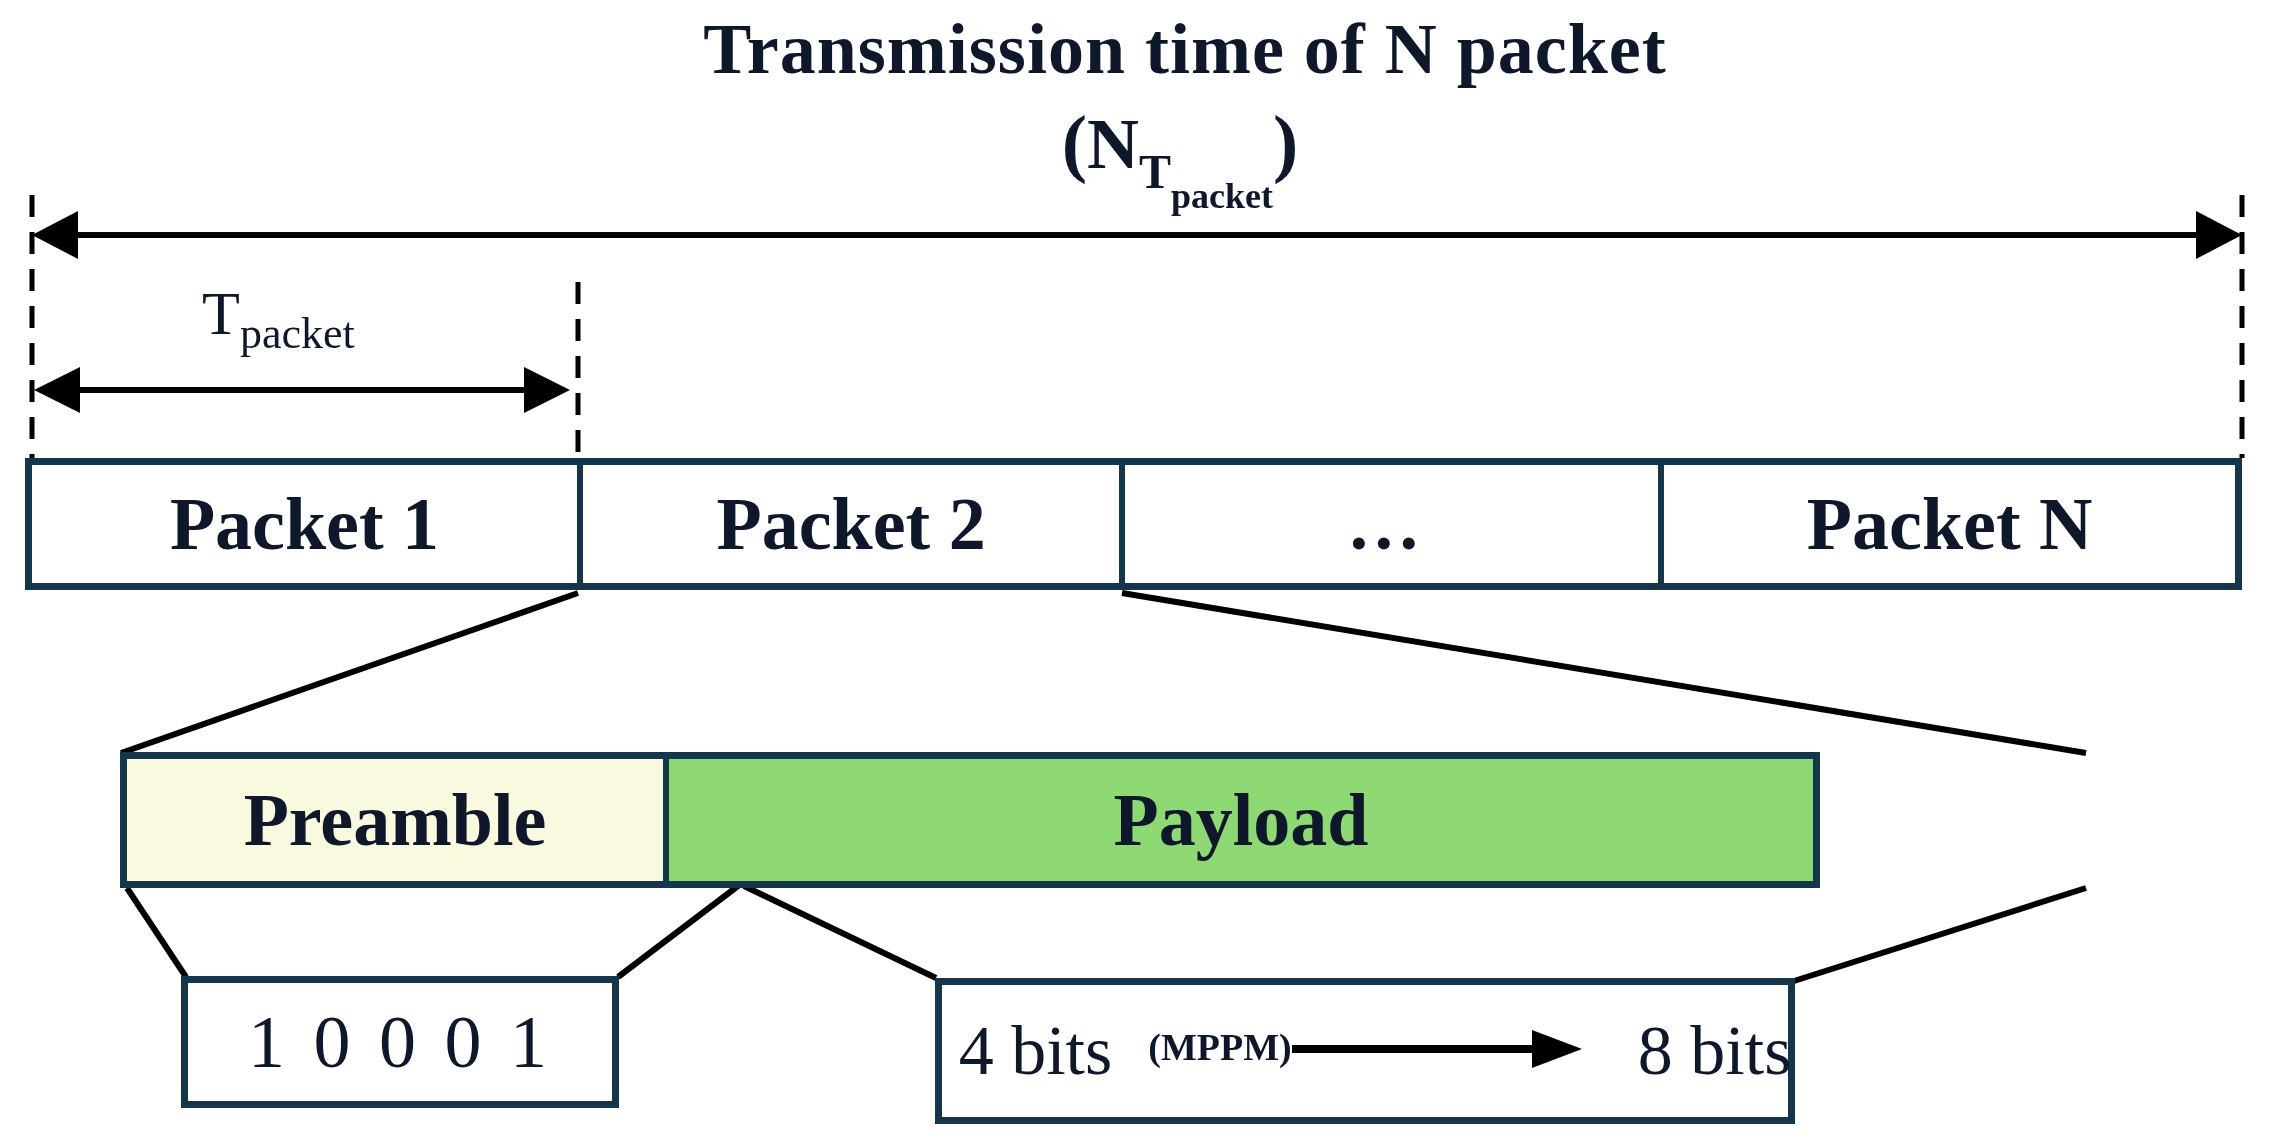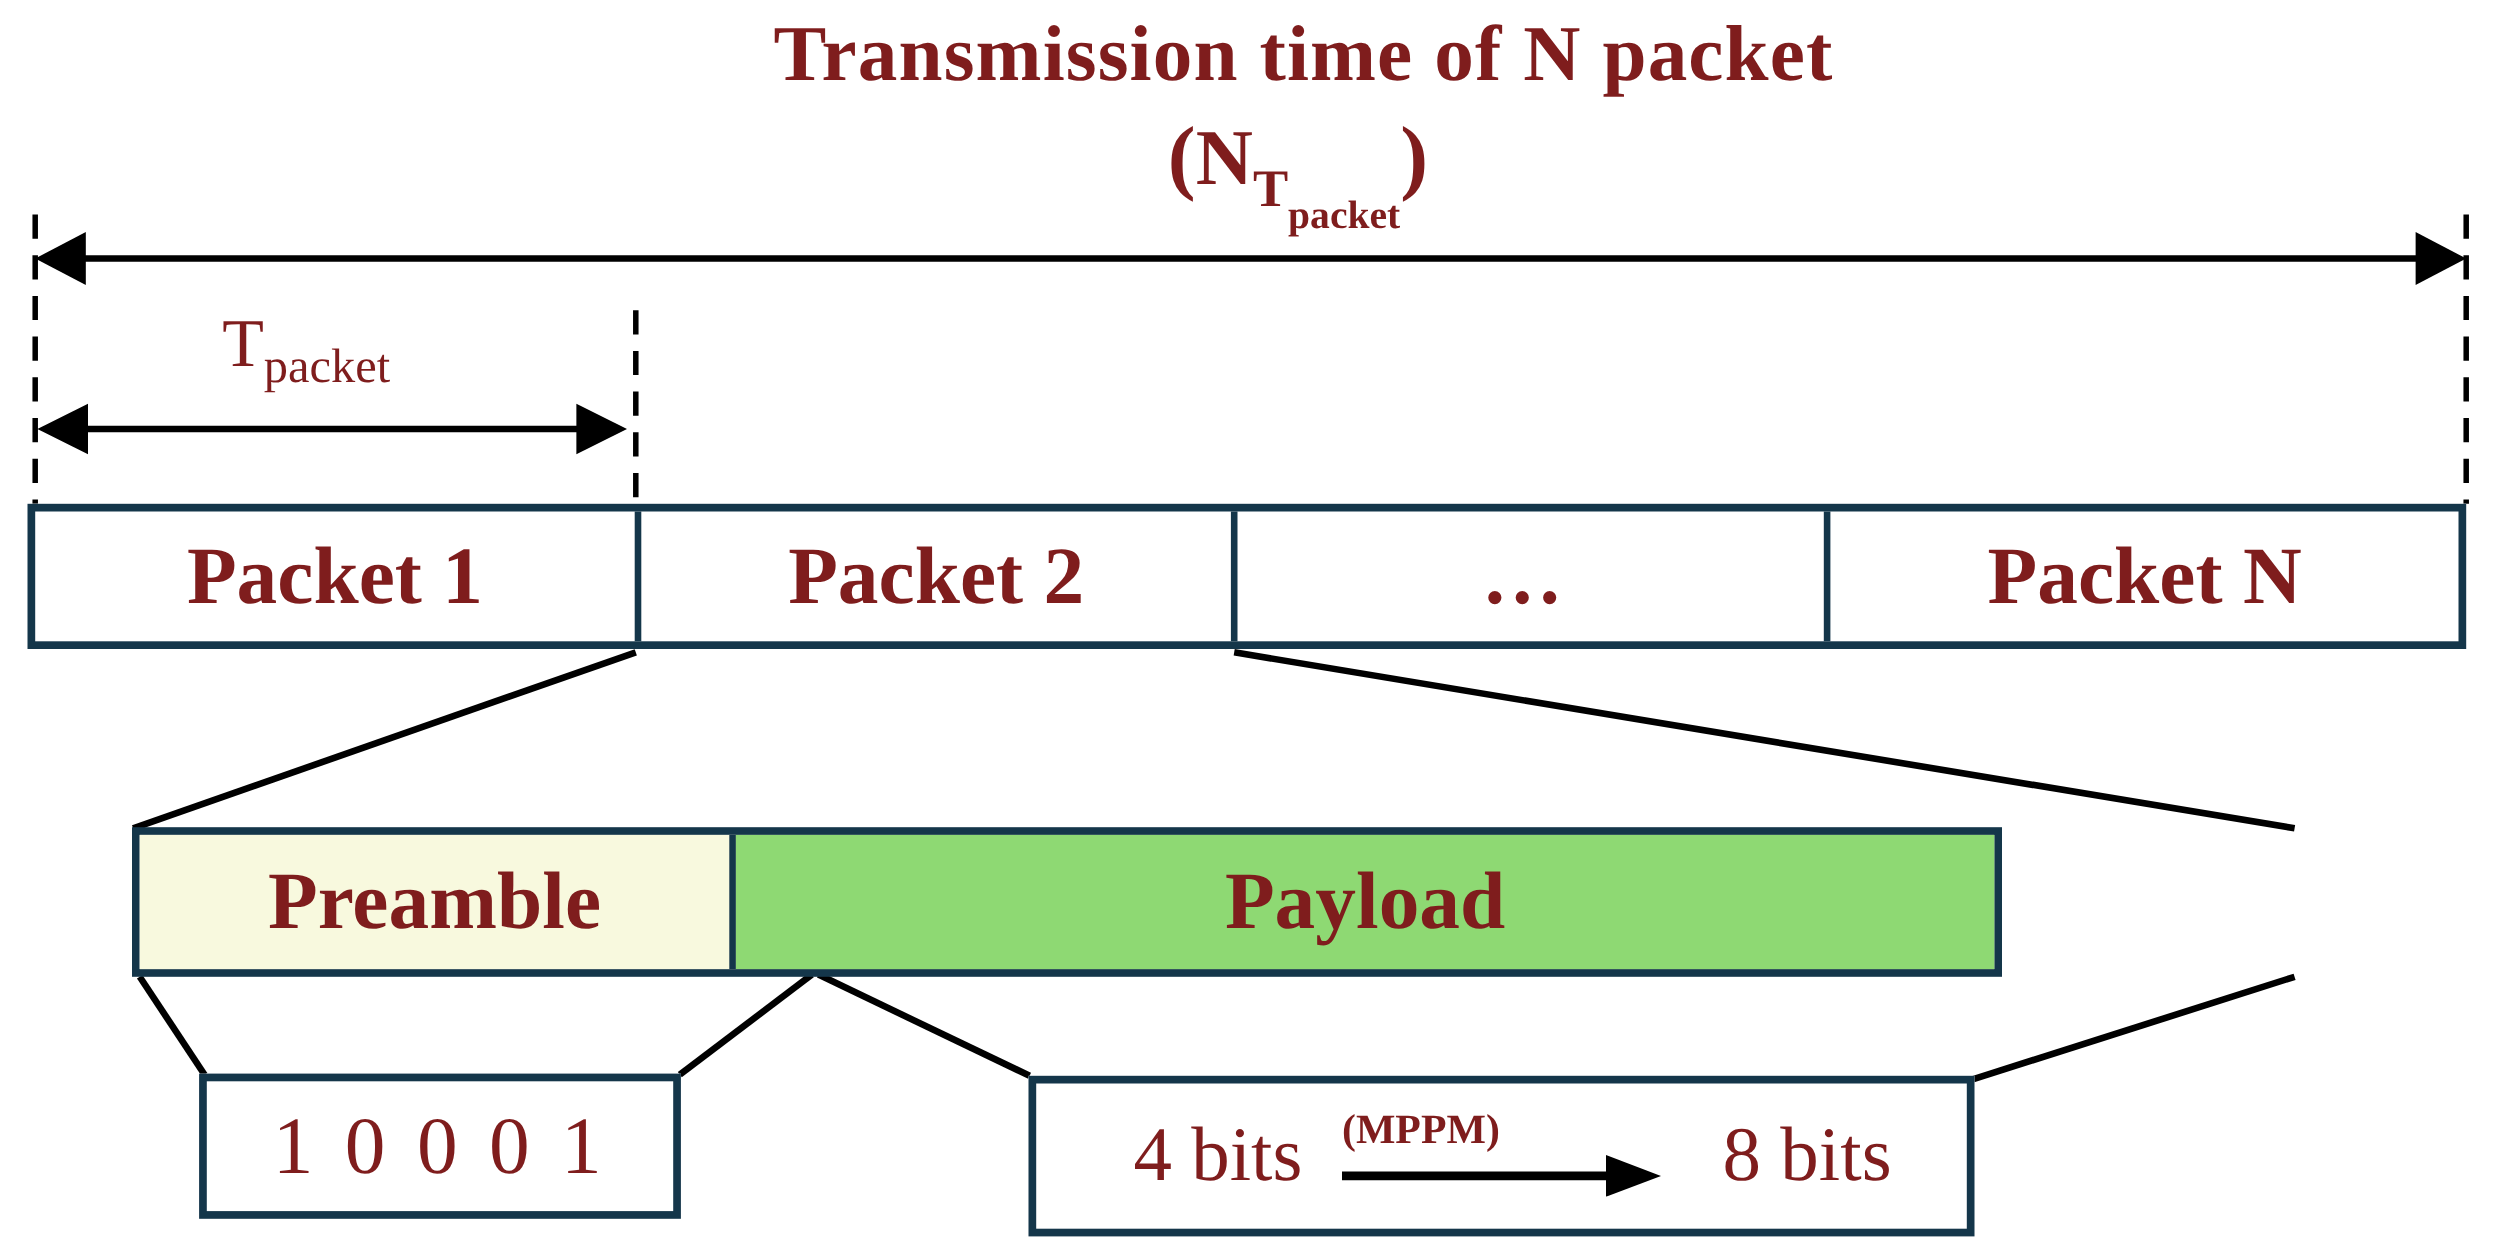--- a/index.html
+++ b/index.html
@@ -1,19 +1,19 @@
 <!DOCTYPE html>
 <html><head>
 <meta charset="utf-8">
 <style>
   html,body{margin:0;padding:0;background:#ffffff;}
   *{box-sizing:border-box;}
   .canvas{
     position:relative;width:2270px;height:1142px;background:#ffffff;overflow:hidden;
-    font-family:"Liberation Serif","DejaVu Serif",serif;color:#7f1d1d;
+    font-family:"Liberation Serif","DejaVu Serif",serif;color:#0f172a;
   }
   
   .title1{
     position:absolute;left:50px;top:8px;width:2270px;text-align:center;
     font-size:72px;font-weight:bold;letter-spacing:1px;
   }
   .formula{
     position:absolute;left:45px;top:104px;width:2270px;text-align:center;
     font-weight:bold;font-size:76px;line-height:1;
   }
@@ -48,21 +48,21 @@
   .preamble-cell{background:#f8f9de;border-right:6px solid #14364a;}
   .payload-cell{background:#8ed973;justify-content:center;}
   .detail-box{
     position:absolute;background:#fff;border:7px solid #14364a;
     display:flex;align-items:center;justify-content:center;
   }
   .bits-box{left:181px;top:976px;width:438px;height:132px;}
   .bits-text{font-size:74px;letter-spacing:5px;white-space:nowrap;}
   .mppm-box{left:935px;top:978px;width:860px;height:146px;gap:36px;}
   .bits-label{font-size:70px;white-space:nowrap;margin-left:20px;}
-  .mppm-block{display:flex;flex-direction:column;align-items:flex-start;margin-top:-6px;}
+  .mppm-block{display:flex;flex-direction:row;align-items:flex-end;margin-top:-6px;}
   .mppm-label{font-size:38px;font-weight:bold;line-height:1;margin-bottom:2px;}
 </style>
 </head>
 <body>
 
 <div class="canvas">
 
   <svg class="lines" viewBox="0 0 2270 1142" xmlns="http://www.w3.org/2000/svg">
 
     <line x1="66" y1="235" x2="2208" y2="235" stroke="#000" stroke-width="6"></line>

